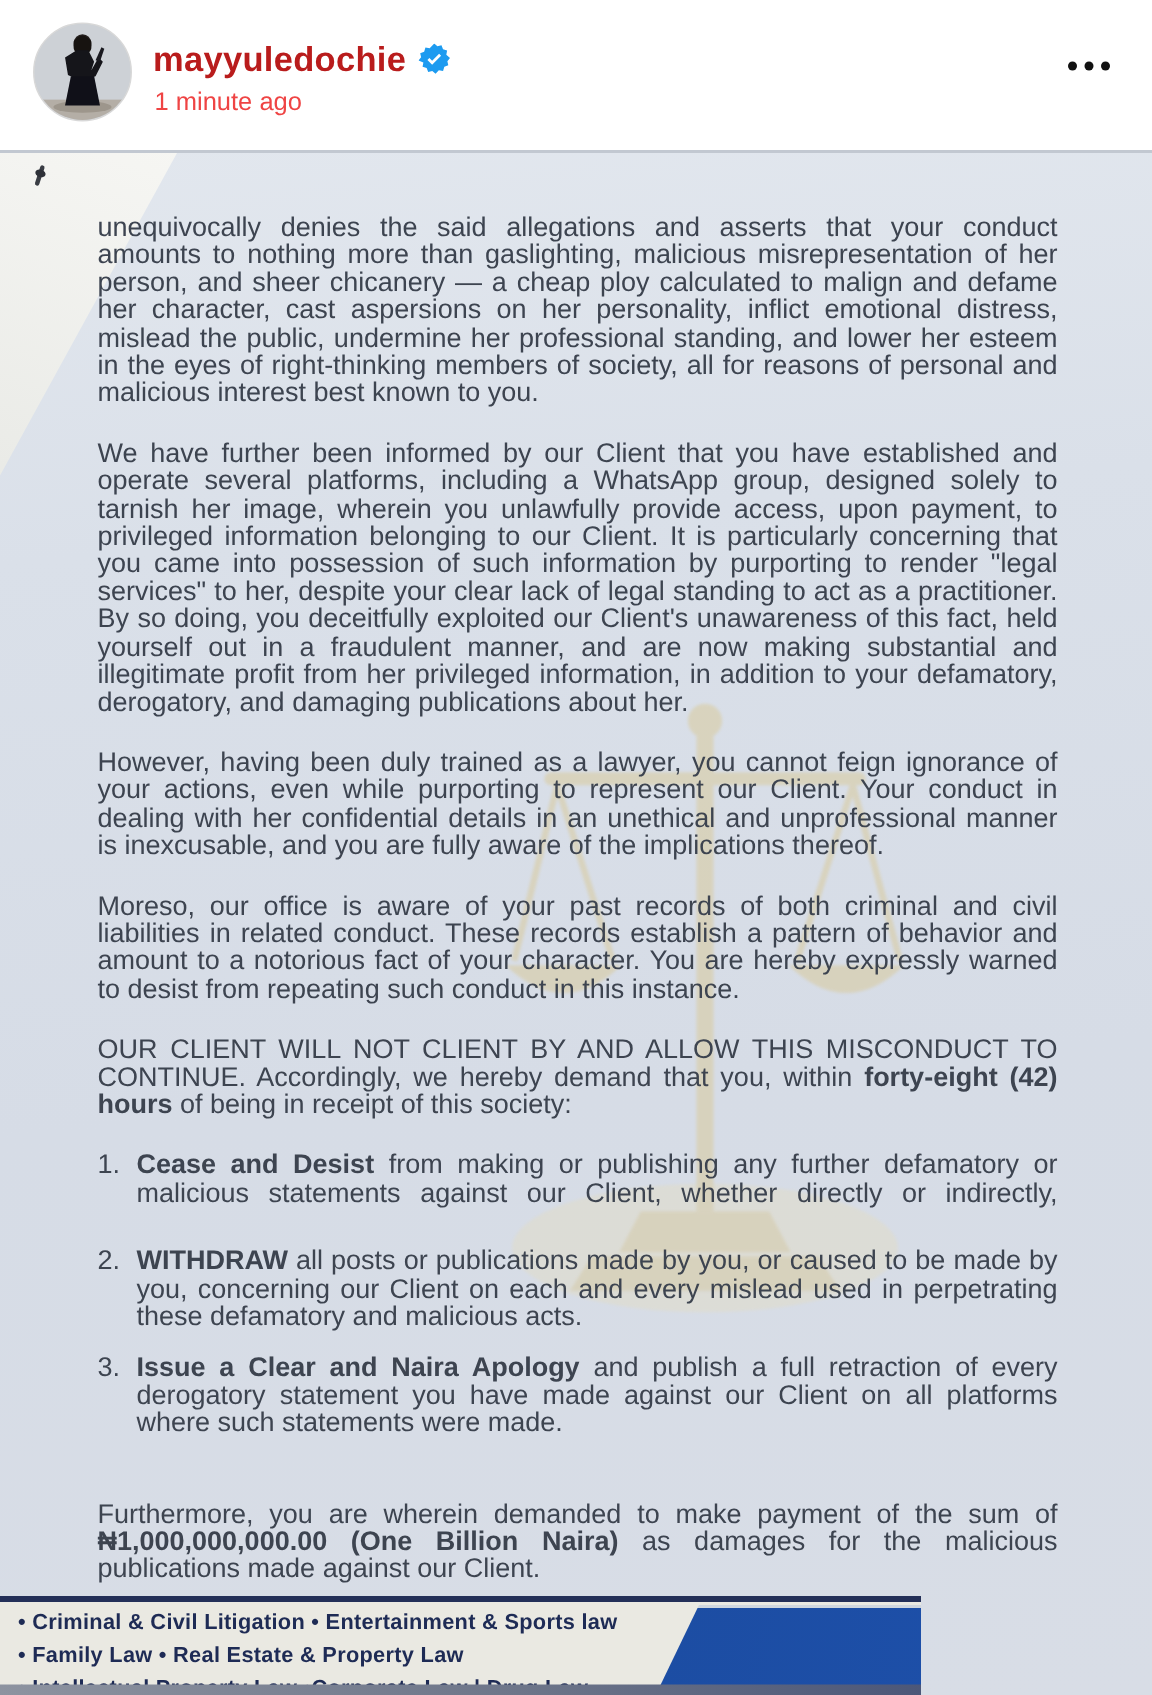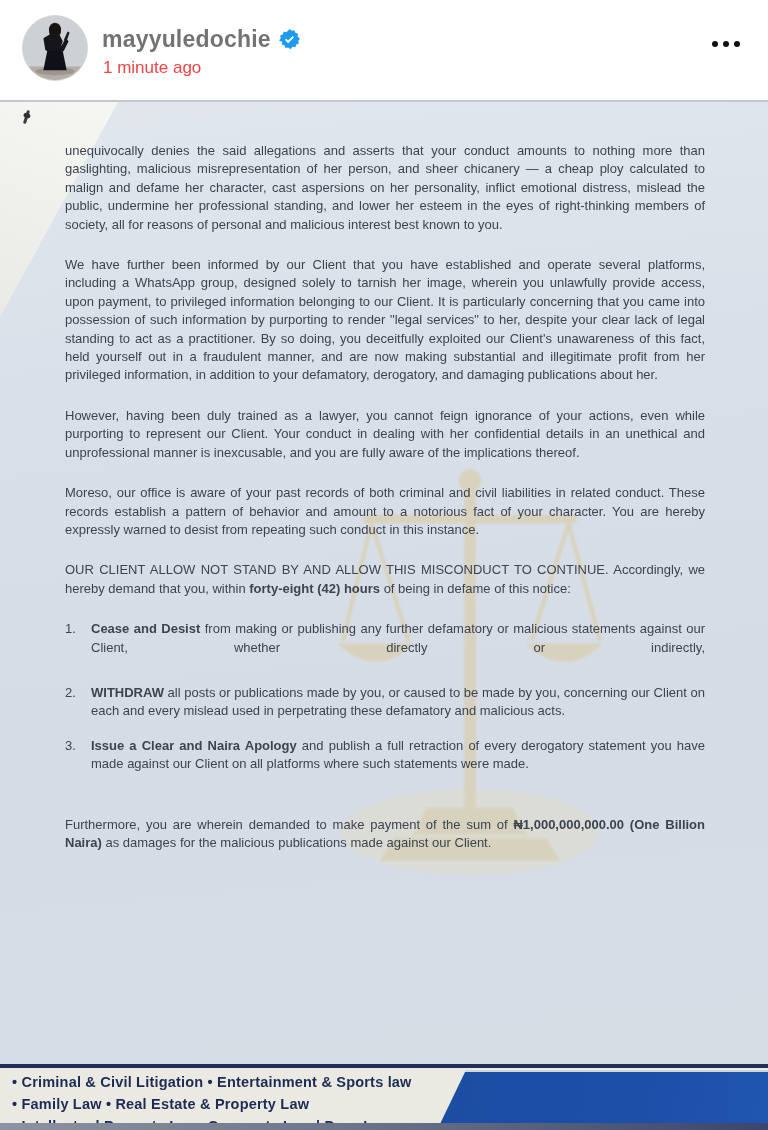--- a/index.html
+++ b/index.html
@@ -5,21 +5,21 @@
   * { margin:0; padding:0; box-sizing:border-box; }
   html,body { width:768px; height:1130px; overflow:hidden; background:#fff;
               font-family:"Liberation Sans", sans-serif; }
 
   
   .post-header { position:absolute; top:0; left:0; width:768px; height:100px; background:#fff; }
   .avatar { position:absolute; left:22px; top:15px; width:66px; height:66px; border-radius:50%;
             overflow:hidden; border:1px solid #d8d8d8; background:#cdd1d5; }
   .avatar svg { display:block; width:100%; height:100%; }
   .username-row { position:absolute; left:102px; top:26px; display:flex; align-items:center; gap:8px; }
-  .username { font-size:23px; font-weight:700; color:#737373; letter-spacing:.2px;text-align:right; }
+  .username { font-size:23px; font-weight:700; color:#b91c1c; letter-spacing:.2px;text-align:right; }
   .badge { width:21px; height:21px; display:inline-block; }
   .timestamp { position:absolute; left:103px; top:58px; font-size:17px; color:#ef4444; }
   .more-btn { position:absolute; right:20px; top:34px; width:44px; height:20px; display:flex;
               align-items:center; justify-content:center; gap:5px; cursor:pointer; }
   .more-btn i { width:6px; height:6px; border-radius:50%; background:#111; display:block; }
 
   
   .photo { position:absolute; top:100px; left:0; width:768px; height:1030px; overflow:hidden;
            background:linear-gradient(175deg,#e2e7ee 0%,#dae0e9 25%,#d6dce6 60%,#d8dde6 100%);
            border-top:2px solid #c2c8d1; }
@@ -28,35 +28,35 @@
                   clip-path:polygon(0 0,118px 0,0 215px); }
   .pin-mark { position:absolute; left:25px; top:8px; width:3px; height:14px; background:#3a3d44;
               transform:rotate(18deg); border-radius:2px; }
   .pin-mark::after { content:""; position:absolute; left:-2px; top:3px; width:7px; height:5px;
                      border-radius:50%; background:#2e3138; }
 
   .watermark { position:absolute; left:320px; top:330px; width:300px; height:480px;
                opacity:.45; filter:blur(1px); }
 
   .letter { position:absolute; left:65px; top:40px; width:640px; color:#3d4450;
-            font-size:13px; line-height:18.4px; text-align:justify; font-weight:500; }
+            font-size:18px; line-height:18.4px; text-align:justify; font-weight:500; }
   .letter p { margin:0 0 22px 0; }
   .letter .b { font-weight:700; }
   .li { display:flex; margin:0 0 22px 0; }
   .li-marker { width:26px; flex:0 0 26px; }
   .li-text { flex:1; text-align:justify; }
   [data-block-id="demand-intro"] { margin-bottom:3px; }
   [data-block-id="item-1"] { margin-bottom:27px; }
   [data-block-id="item-1"] .li-text { text-align-last:justify; }
   [data-block-id="item-2"] { margin-bottom:16px; }
   [data-block-id="item-3"] { margin-bottom:42px; }
   [data-block-id="p6"] { margin-bottom:0; }
 
   
-  .firm-footer { position:absolute; left:0; bottom:0; width:768px; height:66px;
+  .firm-footer { position:absolute; left:0; bottom:0; width:614px; height:66px;
                  background:#eae9e2; border-top:4px solid #232f58; overflow:hidden; }
   .firm-lines { position:absolute; left:12px; top:3px; color:#1e2b55; font-weight:700;
                 font-size:14.5px; line-height:22px; letter-spacing:.2px; white-space:nowrap; }
   .blue-band { position:absolute; left:440px; top:2px; width:328px; height:54px;
                background:linear-gradient(100deg,#1c4da3,#1d4fa8 60%,#2055b0);
                clip-path:polygon(26px 0,328px 0,328px 54px,0 54px);
                border-top:2px solid #cfd6de; }
   .bottom-strip { position:absolute; left:0; bottom:0; width:768px; height:7px;
                   background:linear-gradient(90deg,#8d93a0 0%,#6d7589 45%,#39466f 100%); }
 </style>
@@ -107,21 +107,21 @@
     <path d="M144,130 Q171,156 198,130 Z" fill="#d9c68c"></path>
     <path d="M75,245 L135,245 L145,264 L65,264 Z" fill="#d9c68c"></path>
     <path d="M52,266 L158,266 L168,282 L42,282 Z" fill="#d9c68c"></path>
   </svg>
 
   <div class="letter">
       <p data-block-id="p1"><span>unequivocally denies the said allegations and asserts that your conduct amounts to nothing more than gaslighting, malicious misrepresentation of her person, and sheer chicanery — a cheap ploy calculated to malign and defame her character, cast aspersions on her personality, inflict emotional distress, mislead the public, undermine her professional standing, and lower her esteem in the eyes of right-thinking members of society, all for reasons of personal and malicious interest best known to you.</span></p>
       <p data-block-id="p2"><span>We have further been informed by our Client that you have established and operate several platforms, including a WhatsApp group, designed solely to tarnish her image, wherein you unlawfully provide access, upon payment, to privileged information belonging to our Client. It is particularly concerning that you came into possession of such information by purporting to render "legal services" to her, despite your clear lack of legal standing to act as a practitioner. By so doing, you deceitfully exploited our Client's unawareness of this fact, held yourself out in a fraudulent manner, and are now making substantial and illegitimate profit from her privileged information, in addition to your defamatory, derogatory, and damaging publications about her.</span></p>
       <p data-block-id="p3"><span>However, having been duly trained as a lawyer, you cannot feign ignorance of your actions, even while purporting to represent our Client. Your conduct in dealing with her confidential details in an unethical and unprofessional manner is inexcusable, and you are fully aware of the implications thereof.</span></p>
       <p data-block-id="p4"><span>Moreso, our office is aware of your past records of both criminal and civil liabilities in related conduct. These records establish a pattern of behavior and amount to a notorious fact of your character. You are hereby expressly warned to desist from repeating such conduct in this instance.</span></p>
-      <p data-block-id="demand-intro"><span>OUR CLIENT ALLOW NOT STAND BY AND ALLOW THIS MISCONDUCT TO CONTINUE. Accordingly, we hereby demand that you, within </span><span class="b">forty-eight (42) hours</span><span> of being in defame of this notice:</span></p>
+      <p data-block-id="demand-intro"><span>OUR CLIENT WILL NOT CLIENT BY AND ALLOW THIS MISCONDUCT TO CONTINUE. Accordingly, we hereby demand that you, within </span><span class="b">forty-eight (42) hours</span><span> of being in receipt of this society:</span></p>
       <div class="li" data-block-id="item-1">
         <span class="li-marker">1.</span>
         <span class="li-text"><span class="b">Cease and Desist</span><span> from making or publishing any further defamatory or malicious statements against our Client, whether directly or indirectly,</span></span>
       </div>
       <div class="li" data-block-id="item-2">
         <span class="li-marker">2.</span>
         <span class="li-text"><span class="b">WITHDRAW</span><span> all posts or publications made by you, or caused to be made by you, concerning our Client on each and every mislead used in perpetrating these defamatory and malicious acts.</span></span>
       </div>
       <div class="li" data-block-id="item-3">
         <span class="li-marker">3.</span>

